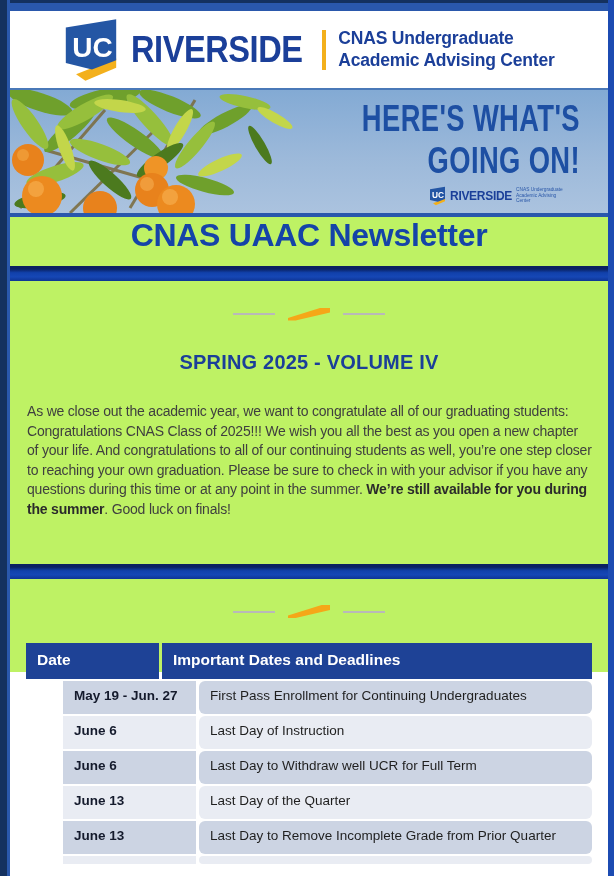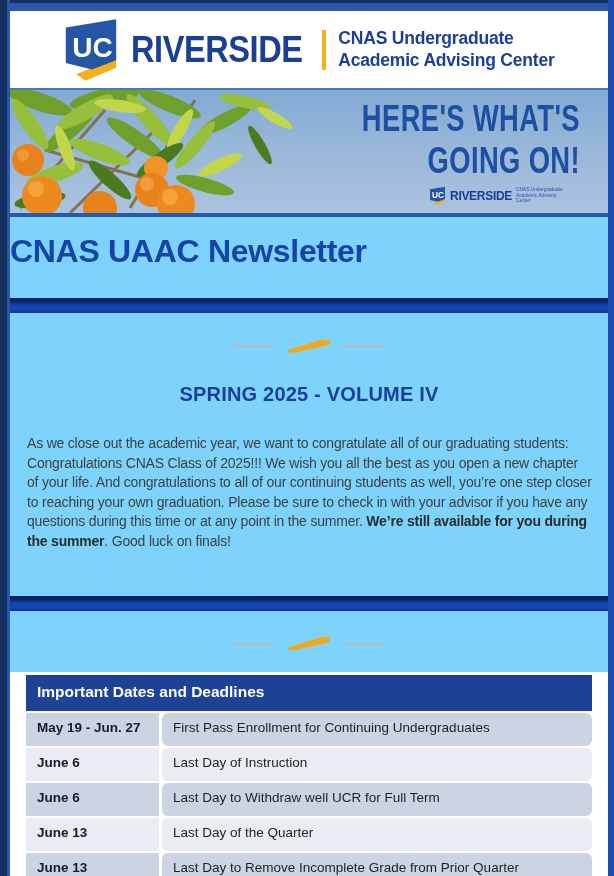--- a/index.html
+++ b/index.html
@@ -8,21 +8,21 @@
   .page { position:relative; width:614px; height:876px; background:#fff; overflow:hidden; }
 
   
   .edge-top   { position:absolute; top:0; left:0; right:0; height:11px; z-index:30;
                 background:linear-gradient(#14315f 0 3px, #2a58ac 3px 11px); }
   .edge-left  { position:absolute; top:0; left:0; bottom:0; width:10px; z-index:30;
                 background:linear-gradient(90deg,#14315f 0 7px,#2a58ac 7px 10px); }
   .edge-right { position:absolute; top:0; right:0; bottom:0; width:6px; z-index:30;
                 background:#1c4bb2; }
 
-  .content { position:absolute; top:11px; left:10px; width:598px; height:661px; background:#7dd3fc; }
+  .content { position:absolute; top:11px; left:10px; width:598px; height:661px; background:#bef264; }
 
   
   .masthead { height:77px; display:flex; align-items:center; justify-content:center; gap:12px; background:#fff; }
   .shield { display:block; }
   .wordmark { font-size:37px; font-weight:bold; color:#1b3f99; letter-spacing:-0.5px;
               transform:scaleX(0.88); transform-origin:left center; margin-right:-16px; }
   .gold-rule { width:4px; height:40px; background:#f3b01c; }
   .dept { color:#1b3f99; font-weight:bold; font-size:17.5px; line-height:1.25; letter-spacing:-0.2px; }
 
   
@@ -30,21 +30,21 @@
             background:linear-gradient(180deg,#83aad4 0%,#9cb9da 55%,#abc3df 100%); overflow:hidden; }
   .banner svg.scene { position:absolute; left:0; top:0; }
   .headline { position:absolute; top:8px; right:28px; text-align:right; color:#1d4fa3;
               font-weight:bold; font-size:36px; line-height:1.18; letter-spacing:0.5px;
               transform:scaleX(0.76); transform-origin:right top; white-space:nowrap; }
   .mini-logo { position:absolute; right:22px; bottom:7px; display:flex; align-items:center; gap:4px; }
   .mini-wordmark { font-size:12px; font-weight:bold; color:#1b3f99; letter-spacing:-0.3px; }
   .mini-dept { font-size:6px; color:#2a57a8; line-height:1.15; transform:scale(0.8); transform-origin:left center; width:70px; }
 
   
-  .nl-title { margin-top:16px; padding-bottom:28px; 
+  .nl-title { padding-bottom:12px; text-align:center;
               font-size:32px; font-weight:bold; color:#1544a8; letter-spacing:-0.3px; }
   .blue-bar { height:15px; background:linear-gradient(180deg,#0a2161 0%,#0a2161 20%,#1141ab 45%,#1647b5 72%,#0e3595 100%); }
   .deco { display:flex; align-items:center; justify-content:center; gap:13px; margin-top:26px; height:14px; }
   .deco .line { width:42px; height:2px; background:#b9b9b9; }
   .deco .swoosh { width:42px; height:13px; background:#f5a718;
                   clip-path:polygon(0 80%, 80% 0, 100% 0, 100% 38%, 18% 100%, 0 100%); }
   .edition { margin-top:30px; text-align:center; font-size:20px; font-weight:bold;
              color:#1b3f99; letter-spacing:0.2px; }
 
   
@@ -55,21 +55,21 @@
 
   
   .dtable { width:566px; margin:24px 0 0 16px; }
   .drow { display:flex; gap:3px; margin-bottom:2px; }
   .dcell { padding:7px 11px; }
   .c-date  { width:133px; flex:none; }
   .c-event { flex:1; }
   .dhead .dcell { background:#1e4296; color:#fff; font-weight:bold; font-size:15.5px;
                   padding-top:8px; padding-bottom:10px; }
   .dbody .dcell { height:33px; font-size:13.5px; overflow:hidden; }
-  .dbody .c-date { font-weight:bold; color:#141a2c; }
+  .dbody .c-date { font-weight:bold; color:#141a2c;margin-left:37px; }
   .dbody .c-event { color:#1f1f1f;border-radius:6px; }
   .row-a .dcell { background:#ccd4e3; }
   .row-b .dcell { background:#e9ecf3; }
   .sliver .dcell { height:8px; padding:0; }
 </style>
 </head>
 <body>
 
 <div class="page">
   <div class="edge-top"></div>
@@ -178,20 +178,21 @@
     <div class="blue-bar bar-2"></div>
 
     <div class="deco">
       <div class="line"></div>
       <div class="swoosh"></div>
       <div class="line"></div>
     </div>
 
     <div class="dtable">
       <div class="drow dhead">
+        <div class="dcell c-date">Date</div>
         <div class="dcell c-event">Important Dates and Deadlines</div>
       </div>
       <div class="drow dbody row-a">
         <div class="dcell c-date">May 19 - Jun. 27</div>
         <div class="dcell c-event">First Pass Enrollment for Continuing Undergraduates</div>
       </div>
       <div class="drow dbody row-b">
         <div class="dcell c-date">June 6</div>
         <div class="dcell c-event">Last Day of Instruction</div>
       </div>

